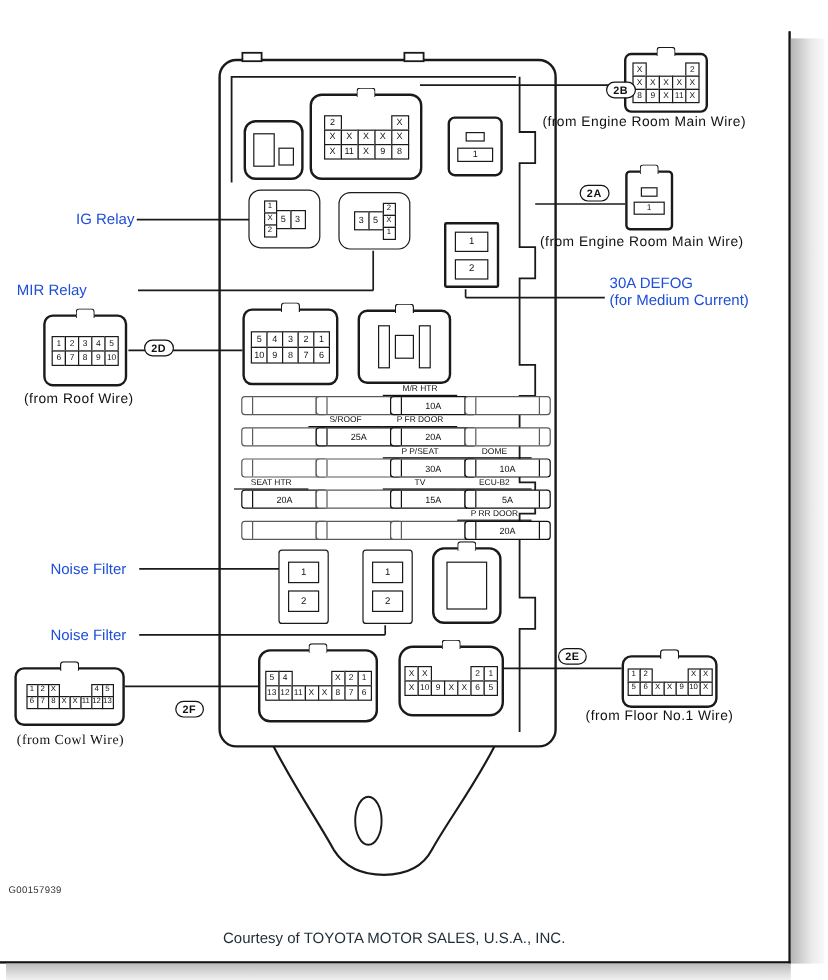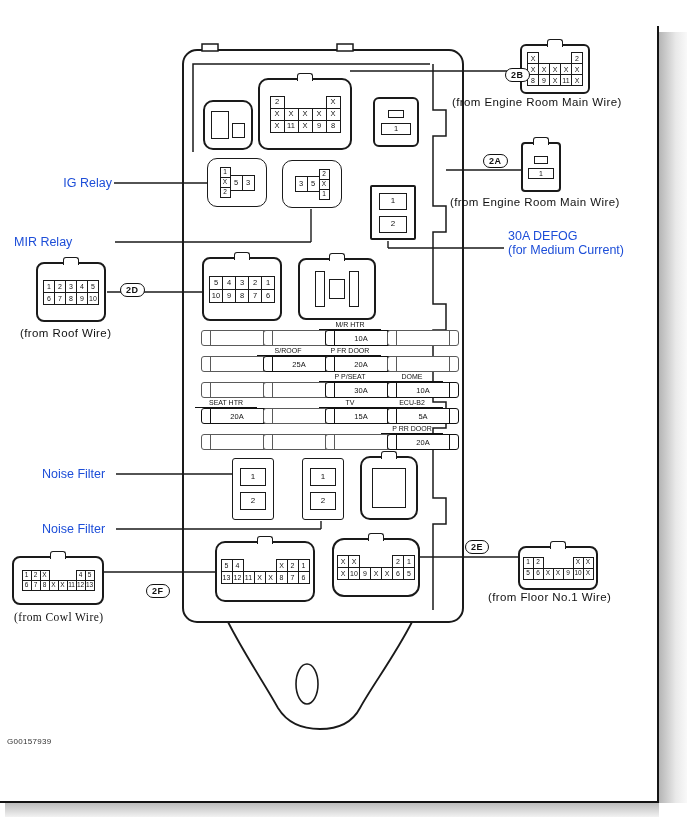--- a/index.html
+++ b/index.html
@@ -569,18 +569,19 @@
   <div class="abs caption" style="left:488px;top:591px;">(from Floor No.1 Wire)</div>
 
   <div class="abs callout" style="left:14px;top:176px;width:98px;text-align:right;">IG Relay</div>
   <div class="abs callout" style="left:14px;top:235px;width:99px;text-align:left;">MIR Relay</div>
   <div class="abs callout" style="left:42px;top:467px;">Noise Filter</div>
   <div class="abs callout" style="left:42px;top:522px;">Noise Filter</div>
   <div class="abs callout" style="left:508px;top:229px;">30A DEFOG</div>
   <div class="abs callout" style="left:508px;top:243px;">(for Medium Current)</div>
 
   <div class="abs footer-code" style="left:7px;top:737px;">G00157939</div>
+  <div class="abs footer-courtesy" style="left:0;top:775px;width:657px;text-align:center;">Courtesy of TOYOTA MOTOR SALES, U.S.A., INC.</div>
 
   <div class="page-edge-right"></div>
   <div class="page-edge-bottom"></div>
   <div class="page-shadow-right"></div>
   <div class="page-shadow-bottom"></div>
 </div>
 
 </body></html>

